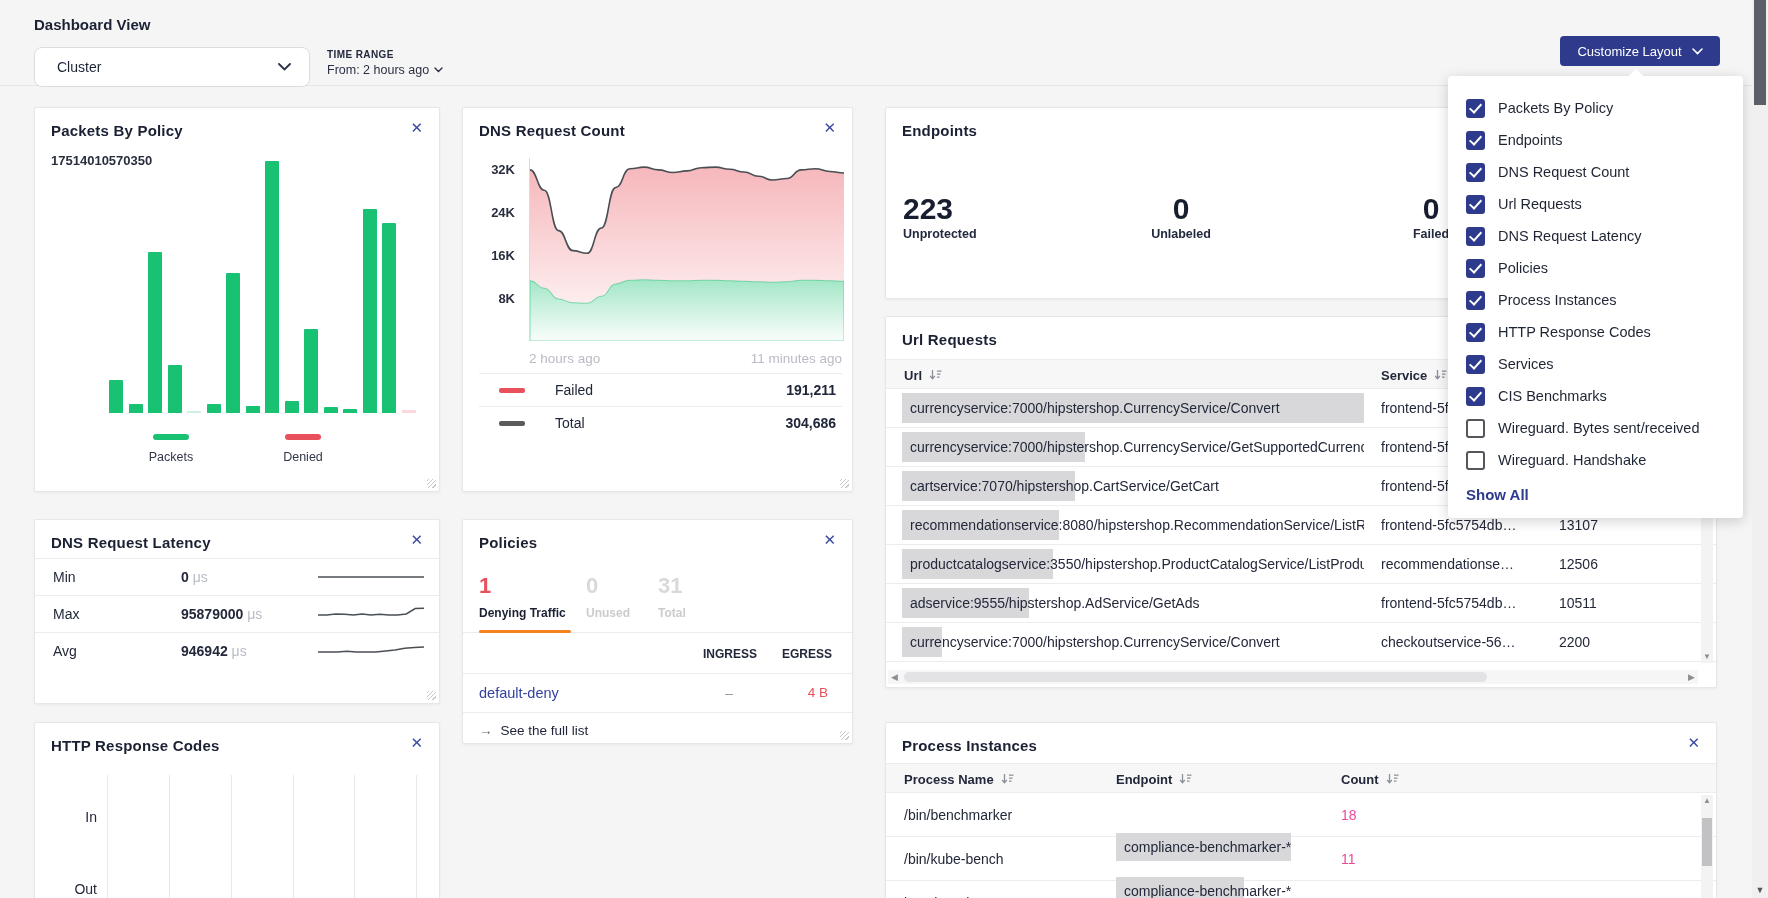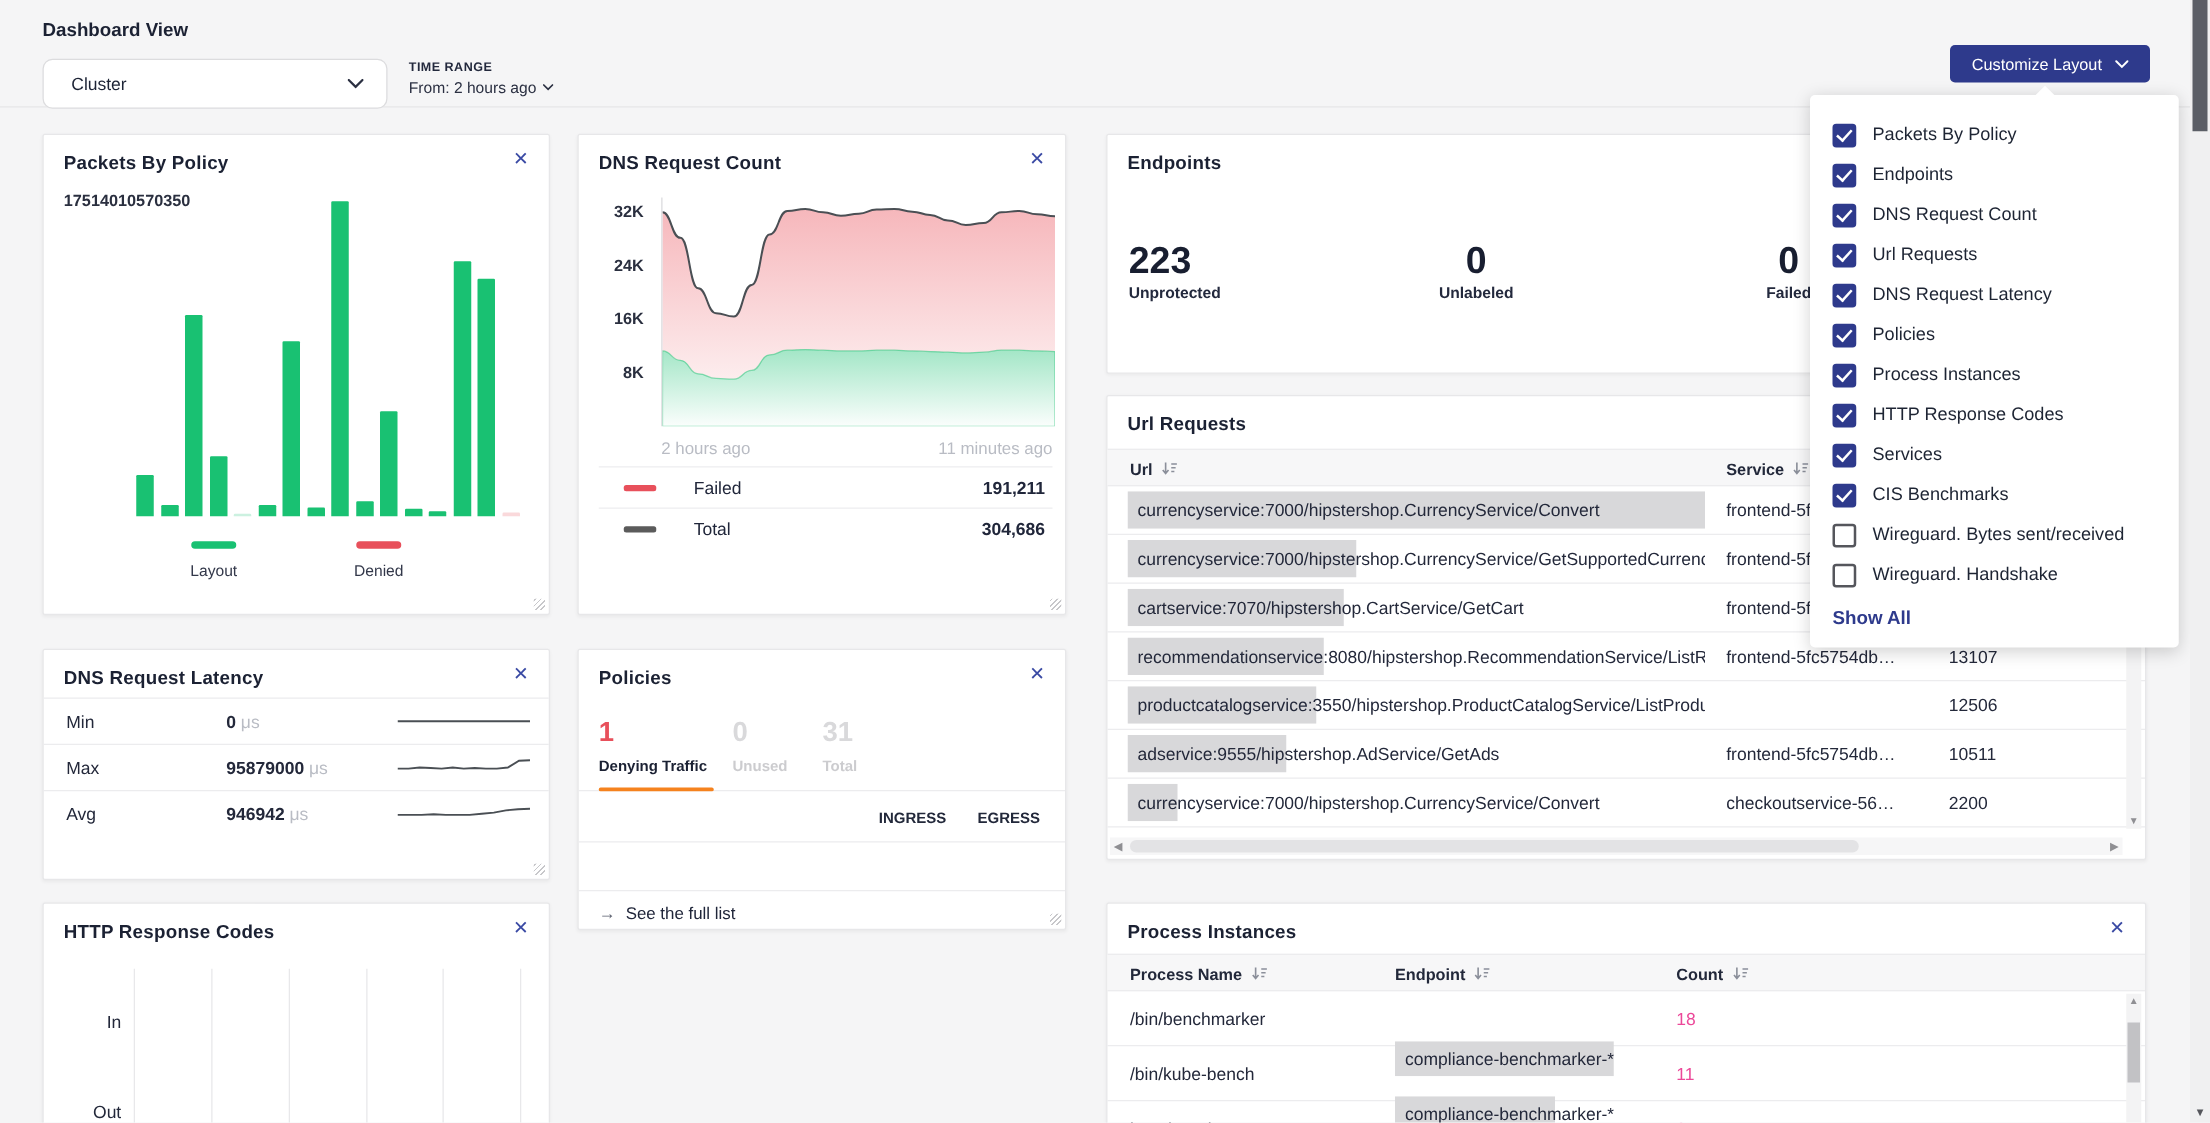--- a/index.html
+++ b/index.html
@@ -188,21 +188,21 @@
         <div class="pbp-bar" style="left: 197px; height: 33.1429%; background: rgb(25, 193, 114);"></div>
         <div class="pbp-bar" style="left: 216.5px; height: 2.28571%; background: rgb(25, 193, 114);"></div>
         <div class="pbp-bar" style="left: 236px; height: 1.71429%; background: rgb(25, 193, 114);"></div>
         <div class="pbp-bar" style="left: 255.5px; height: 81.1429%; background: rgb(25, 193, 114);"></div>
         <div class="pbp-bar" style="left: 275px; height: 75.4286%; background: rgb(25, 193, 114);"></div>
         <div class="pbp-bar" style="left: 294.5px; height: 1.14286%; background: rgb(232, 80, 91); opacity: 0.22;"></div>
       </div>
   </div>
   <div class="pbp-legend-item" style="left:96px">
     <span class="swatch" style="background: rgb(25, 193, 114);"></span>
-    <div class="lab">Layout</div>
+    <div class="lab">Packets</div>
   </div>
   <div class="pbp-legend-item" style="left:228px">
     <span class="swatch" style="background: rgb(232, 80, 91);"></span>
     <div class="lab">Denied</div>
   </div>
   <div class="grip"></div>
 </div>
 
 <div class="card" id="card-dns">
   <div class="card-title">DNS Request Count</div>
@@ -309,20 +309,21 @@
       <div class="ur-svc">frontend-5fc5754db…</div>
       <div class="ur-cnt"></div>
     </div>
     <div class="ur-row">
       <div class="ur-url"><span class="chip-bg" style="width: 157px;"></span><span class="ur-text">recommendationservice:8080/hipstershop.RecommendationService/ListRecommendations</span></div>
       <div class="ur-svc">frontend-5fc5754db…</div>
       <div class="ur-cnt">13107</div>
     </div>
     <div class="ur-row">
       <div class="ur-url"><span class="chip-bg" style="width: 151px;"></span><span class="ur-text">productcatalogservice:3550/hipstershop.ProductCatalogService/ListProducts</span></div>
+      <div class="ur-svc">recommendationse…</div>
       <div class="ur-cnt">12506</div>
     </div>
     <div class="ur-row">
       <div class="ur-url"><span class="chip-bg" style="width: 127px;"></span><span class="ur-text">adservice:9555/hipstershop.AdService/GetAds</span></div>
       <div class="ur-svc">frontend-5fc5754db…</div>
       <div class="ur-cnt">10511</div>
     </div>
     <div class="ur-row">
       <div class="ur-url"><span class="chip-bg" style="width: 40px;"></span><span class="ur-text">currencyservice:7000/hipstershop.CurrencyService/Convert</span></div>
       <div class="ur-svc">checkoutservice-56…</div>
@@ -386,20 +387,25 @@
       <div class="lab">Total</div>
     </div>
   </div>
   <div class="ptabs-line"></div>
   <div class="ptabs-orange"></div>
   <div class="pol-head">
     <span class="ing">INGRESS</span>
     <span class="eg">EGRESS</span>
   </div>
   <div class="pol-line1"></div>
+  <div class="pol-row">
+    <span class="nm">default-deny</span>
+    <span class="dash">–</span>
+    <span class="eg-val">4 B</span>
+  </div>
   <div class="pol-line2"></div>
   <div class="pol-footer">
     <span class="arr">→</span><span>See the full list</span>
   </div>
   <div class="grip"></div>
 </div>
 
 <div class="card" id="card-http">
   <div class="card-title">HTTP Response Codes</div>
   <span class="close-x">✕</span>

